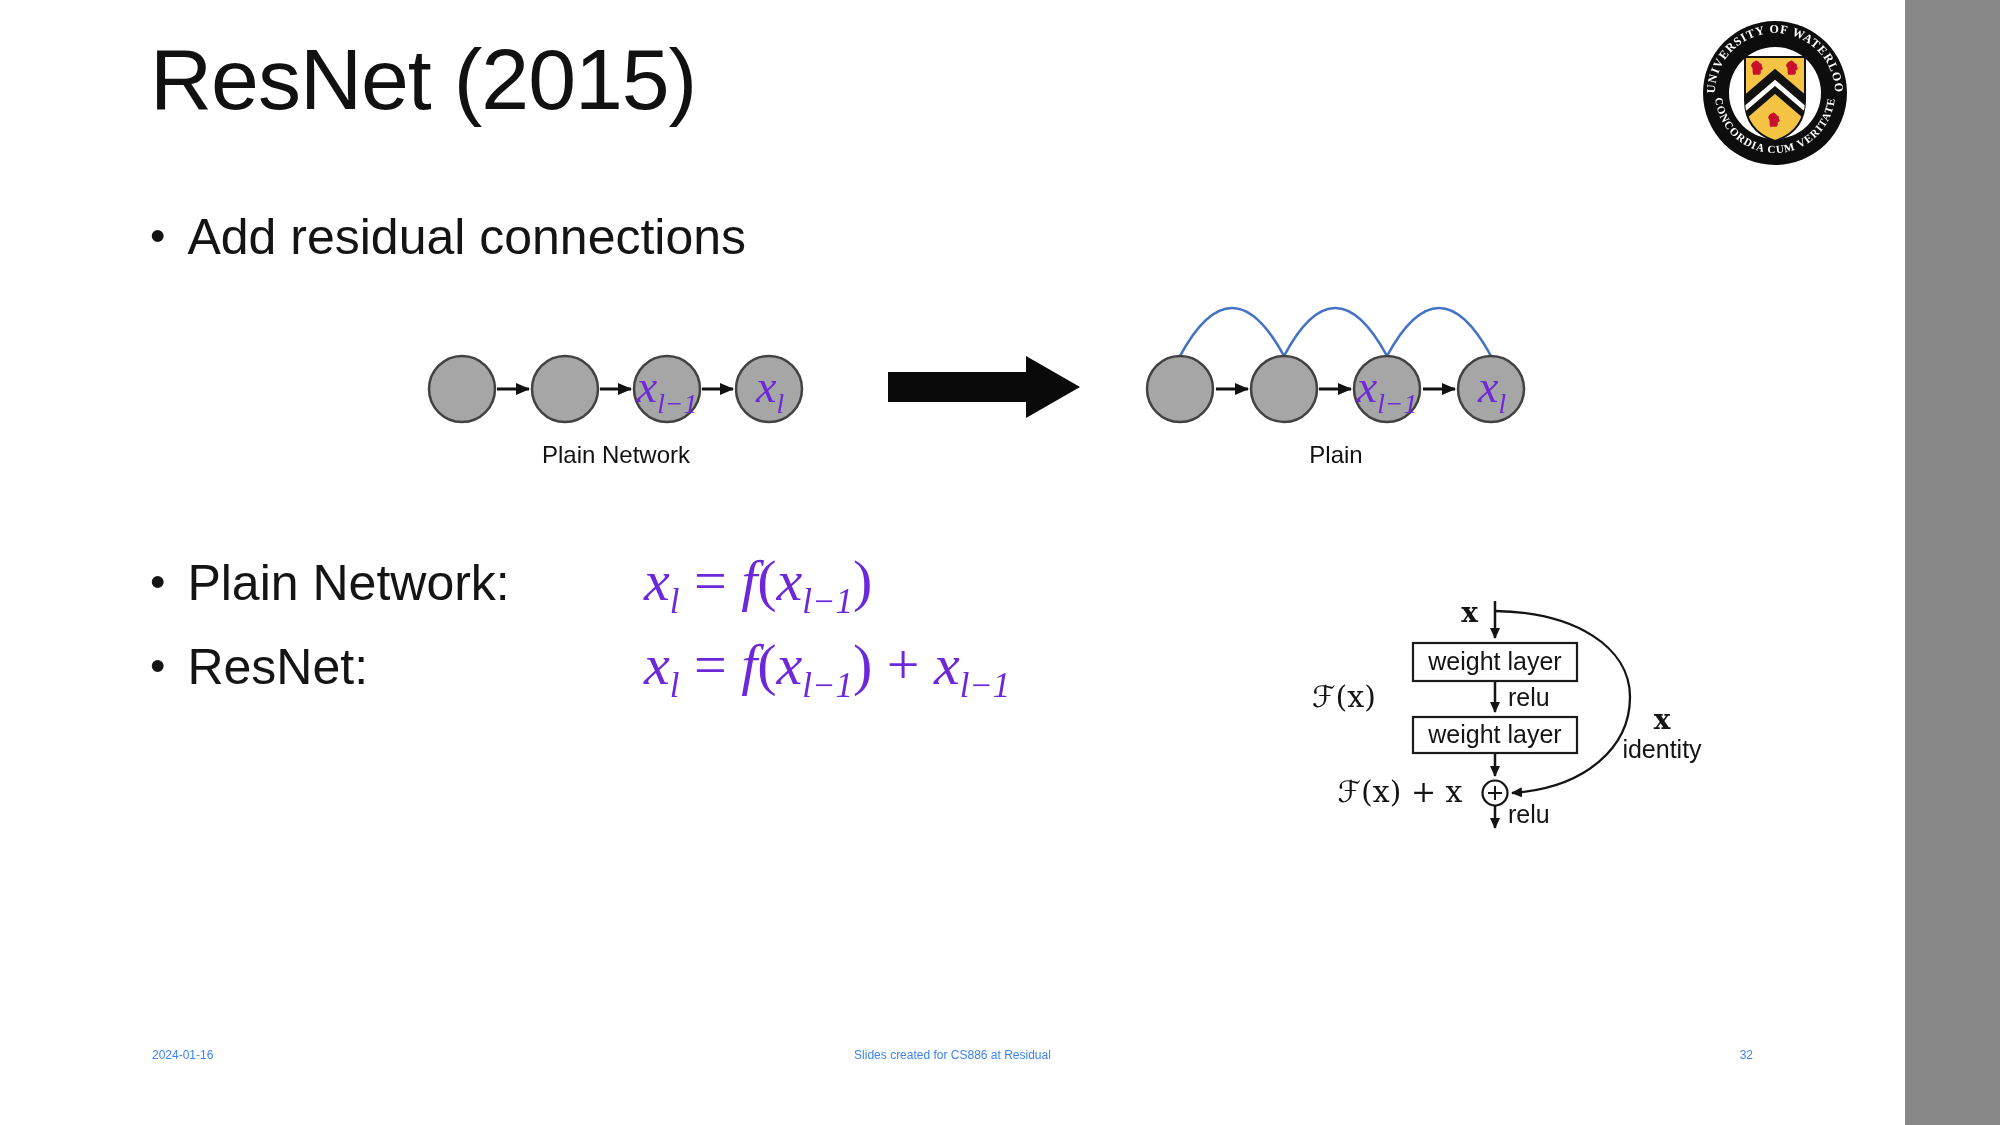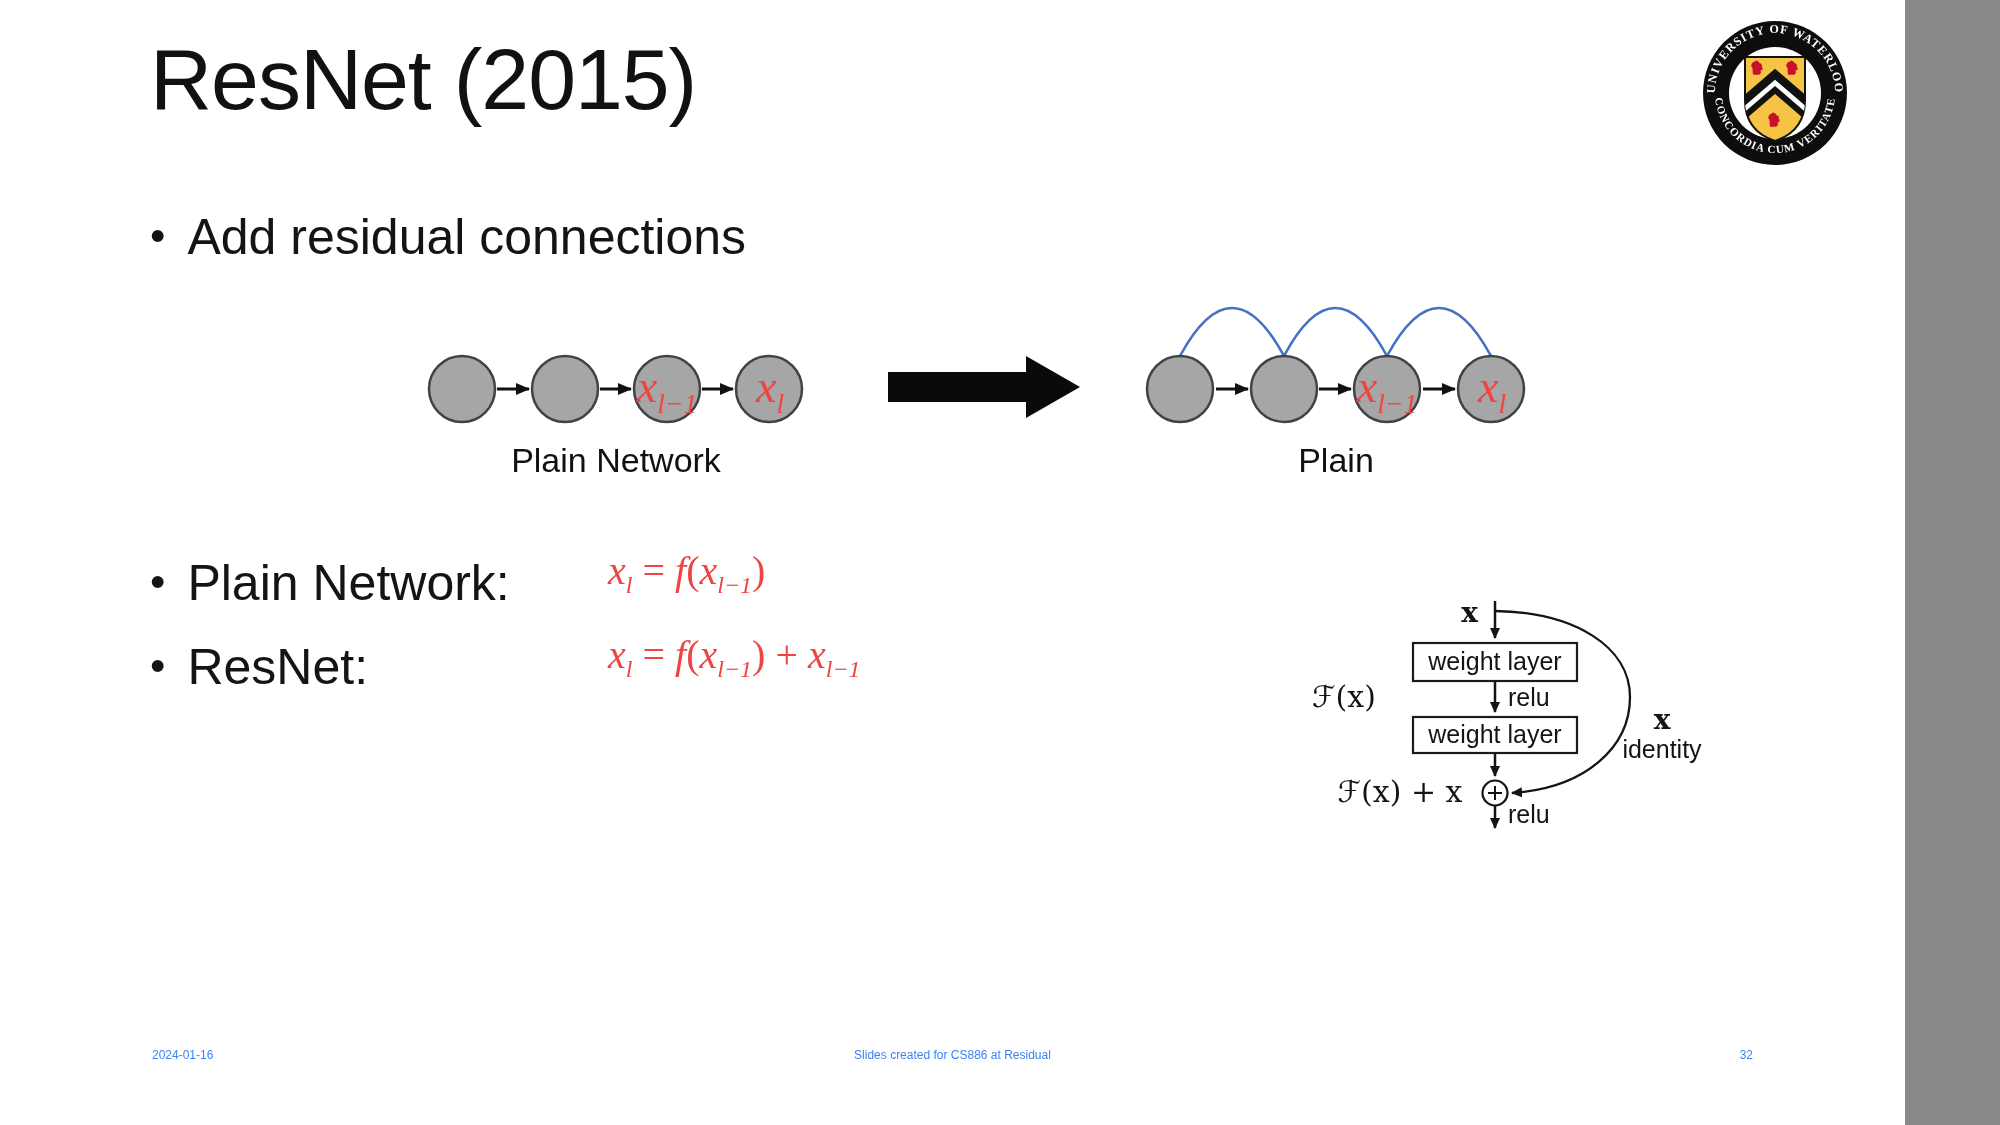--- a/index.html
+++ b/index.html
@@ -21,40 +21,40 @@
     font-weight: 400;
     letter-spacing: -1px;
     color: #111111;
   }
 
   .bullet-row { display: flex; align-items: baseline; }
   .bullet-dot { font-size: 44px; margin-right: 22px; transform: translateY(-3px); }
   .bullet-text { font-size: 50px; }
 
   .caption {
-    font-size: 34px;
+    font-size: 24px;
     text-align: center;
     color: #111111;
   }
 
   .math, .formula {
     font-family: "Liberation Serif", serif;
     font-style: italic;
-    color: #ef4444;
+    color: #6d28d9;
     white-space: nowrap;
   }
   .math sub, .formula sub { font-size: 0.60em; line-height: 0; }
   .rm { font-style: normal; }
 
   .node-label {
     position: absolute;
     transform: translate(-50%, -54%);
     font-size: 46px;
   }
-  .formula { position: absolute; font-size: 40px; }
+  .formula { position: absolute; font-size: 58px; margin-left: 36px; }
 
   .fig-caption {
     position: absolute;
     font-family: "Liberation Serif", serif;
     font-size: 27px;
     color: #161616;
     white-space: nowrap;
   }
 
   .footer-text {

